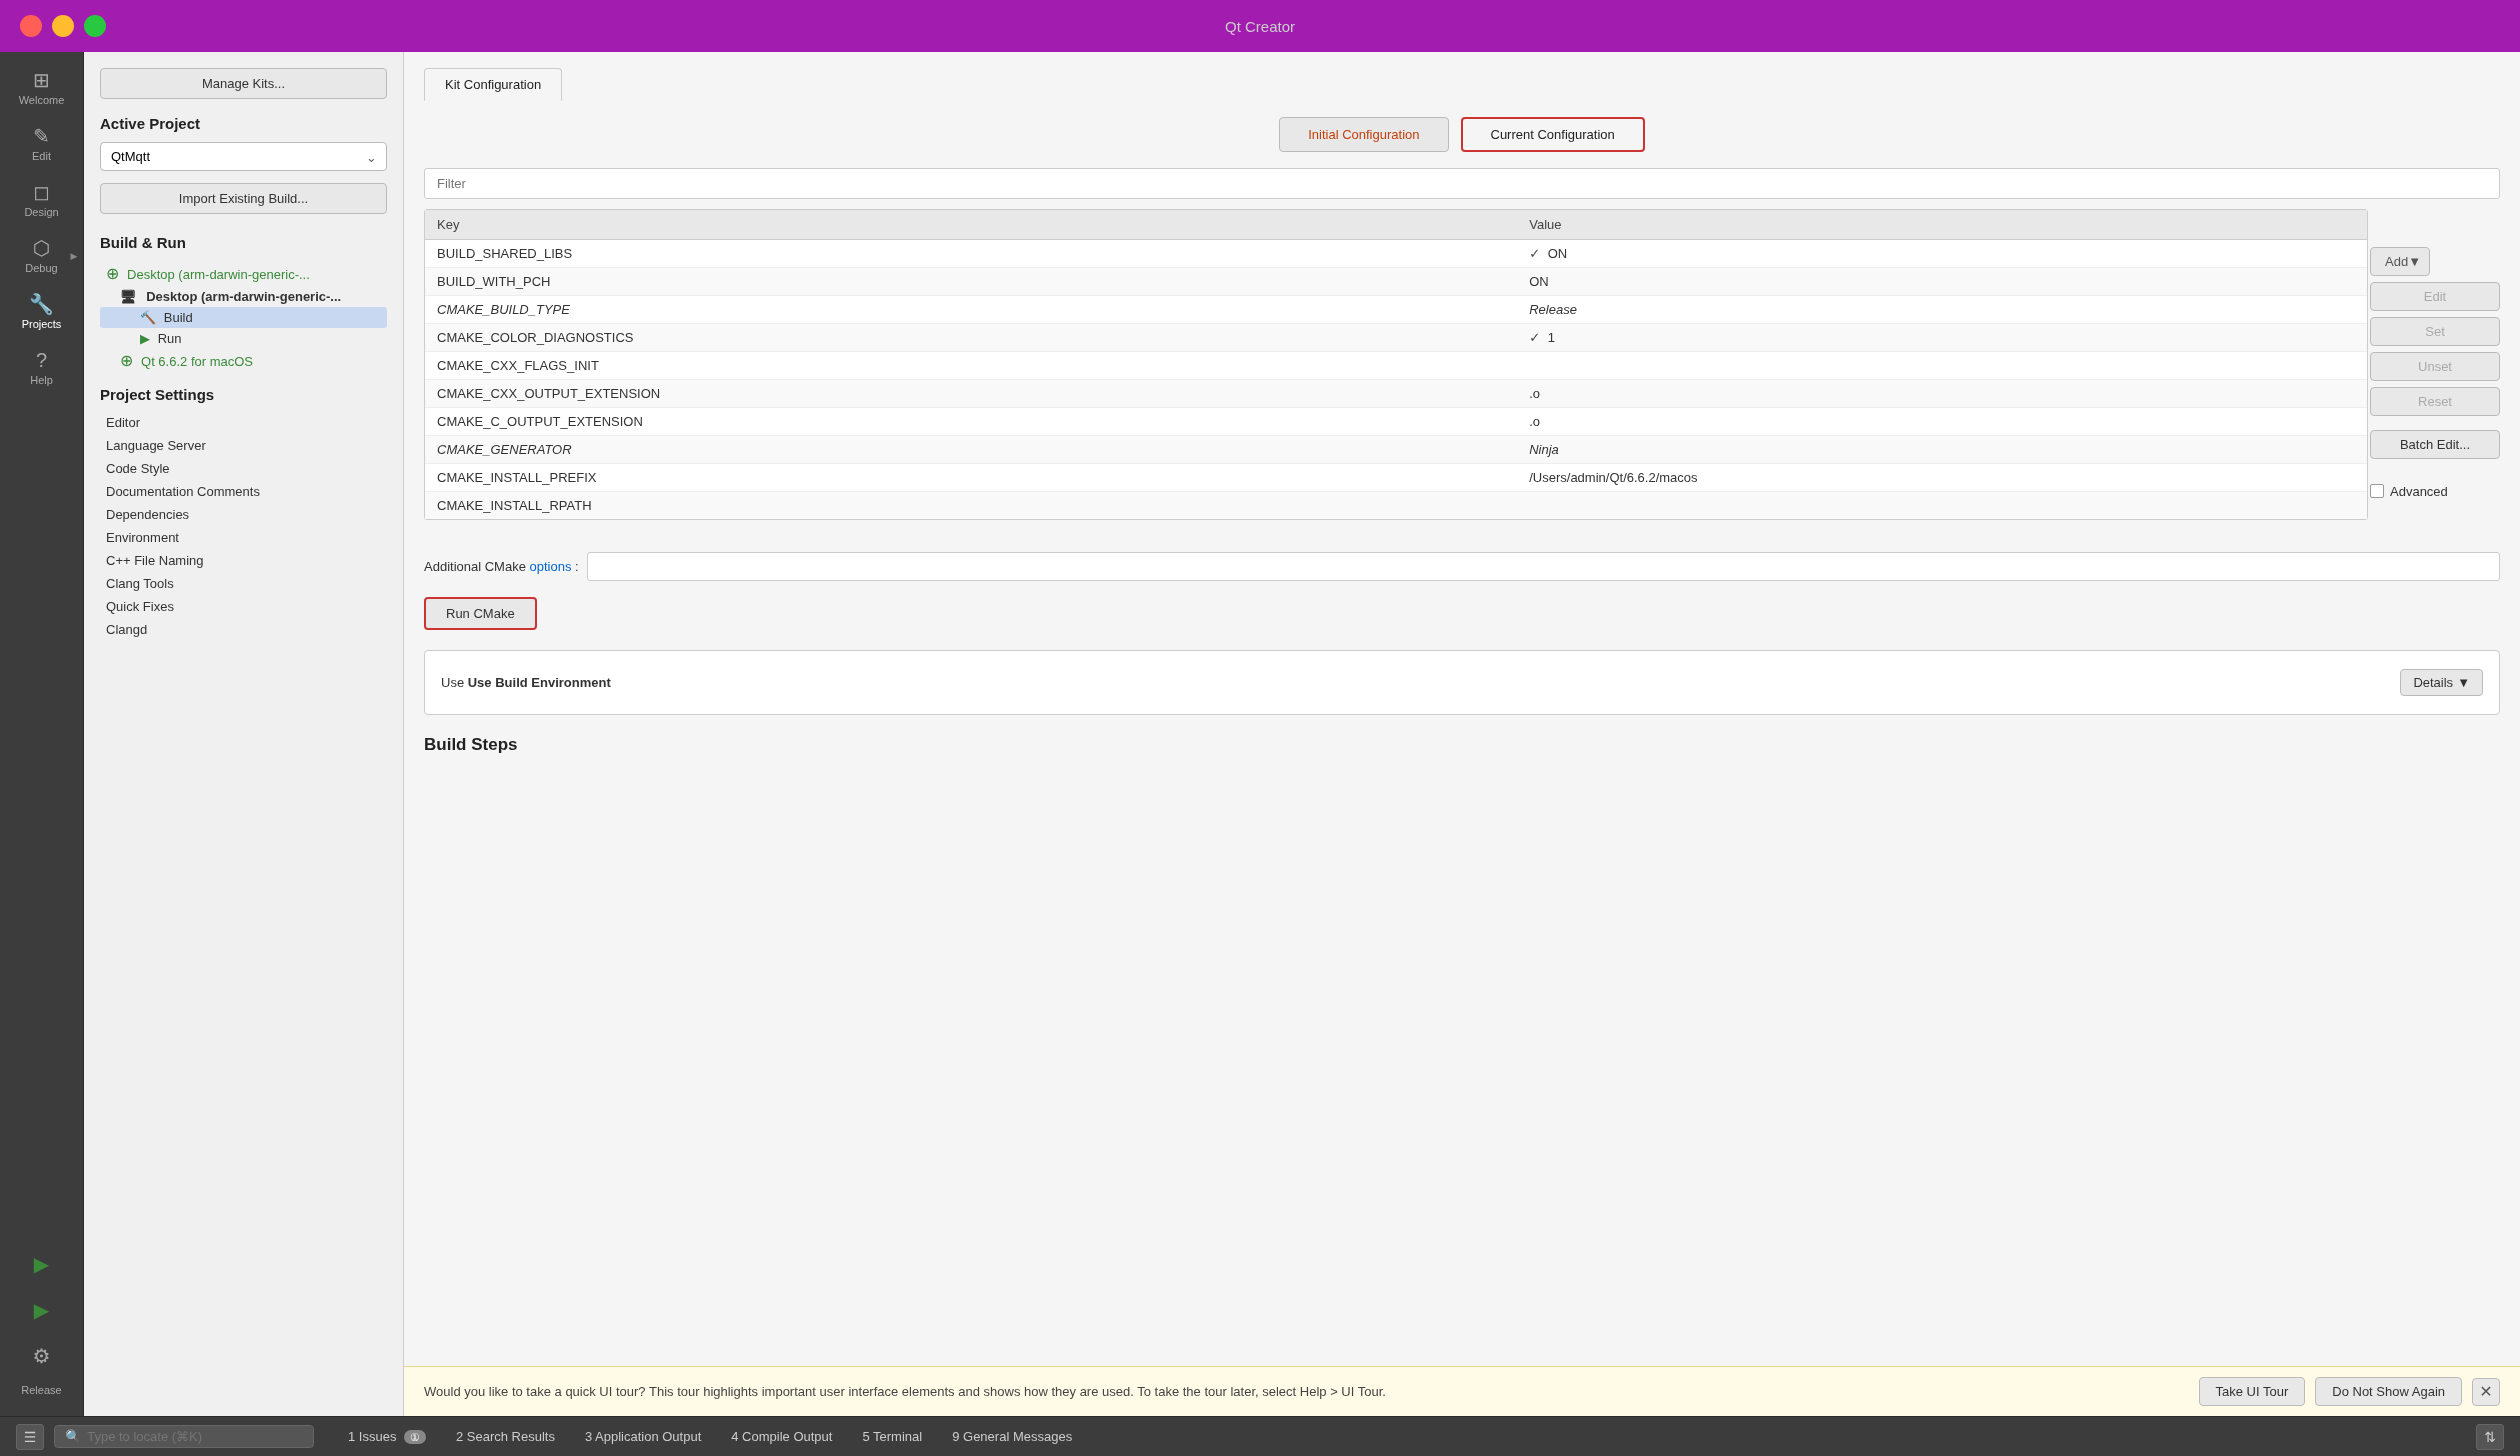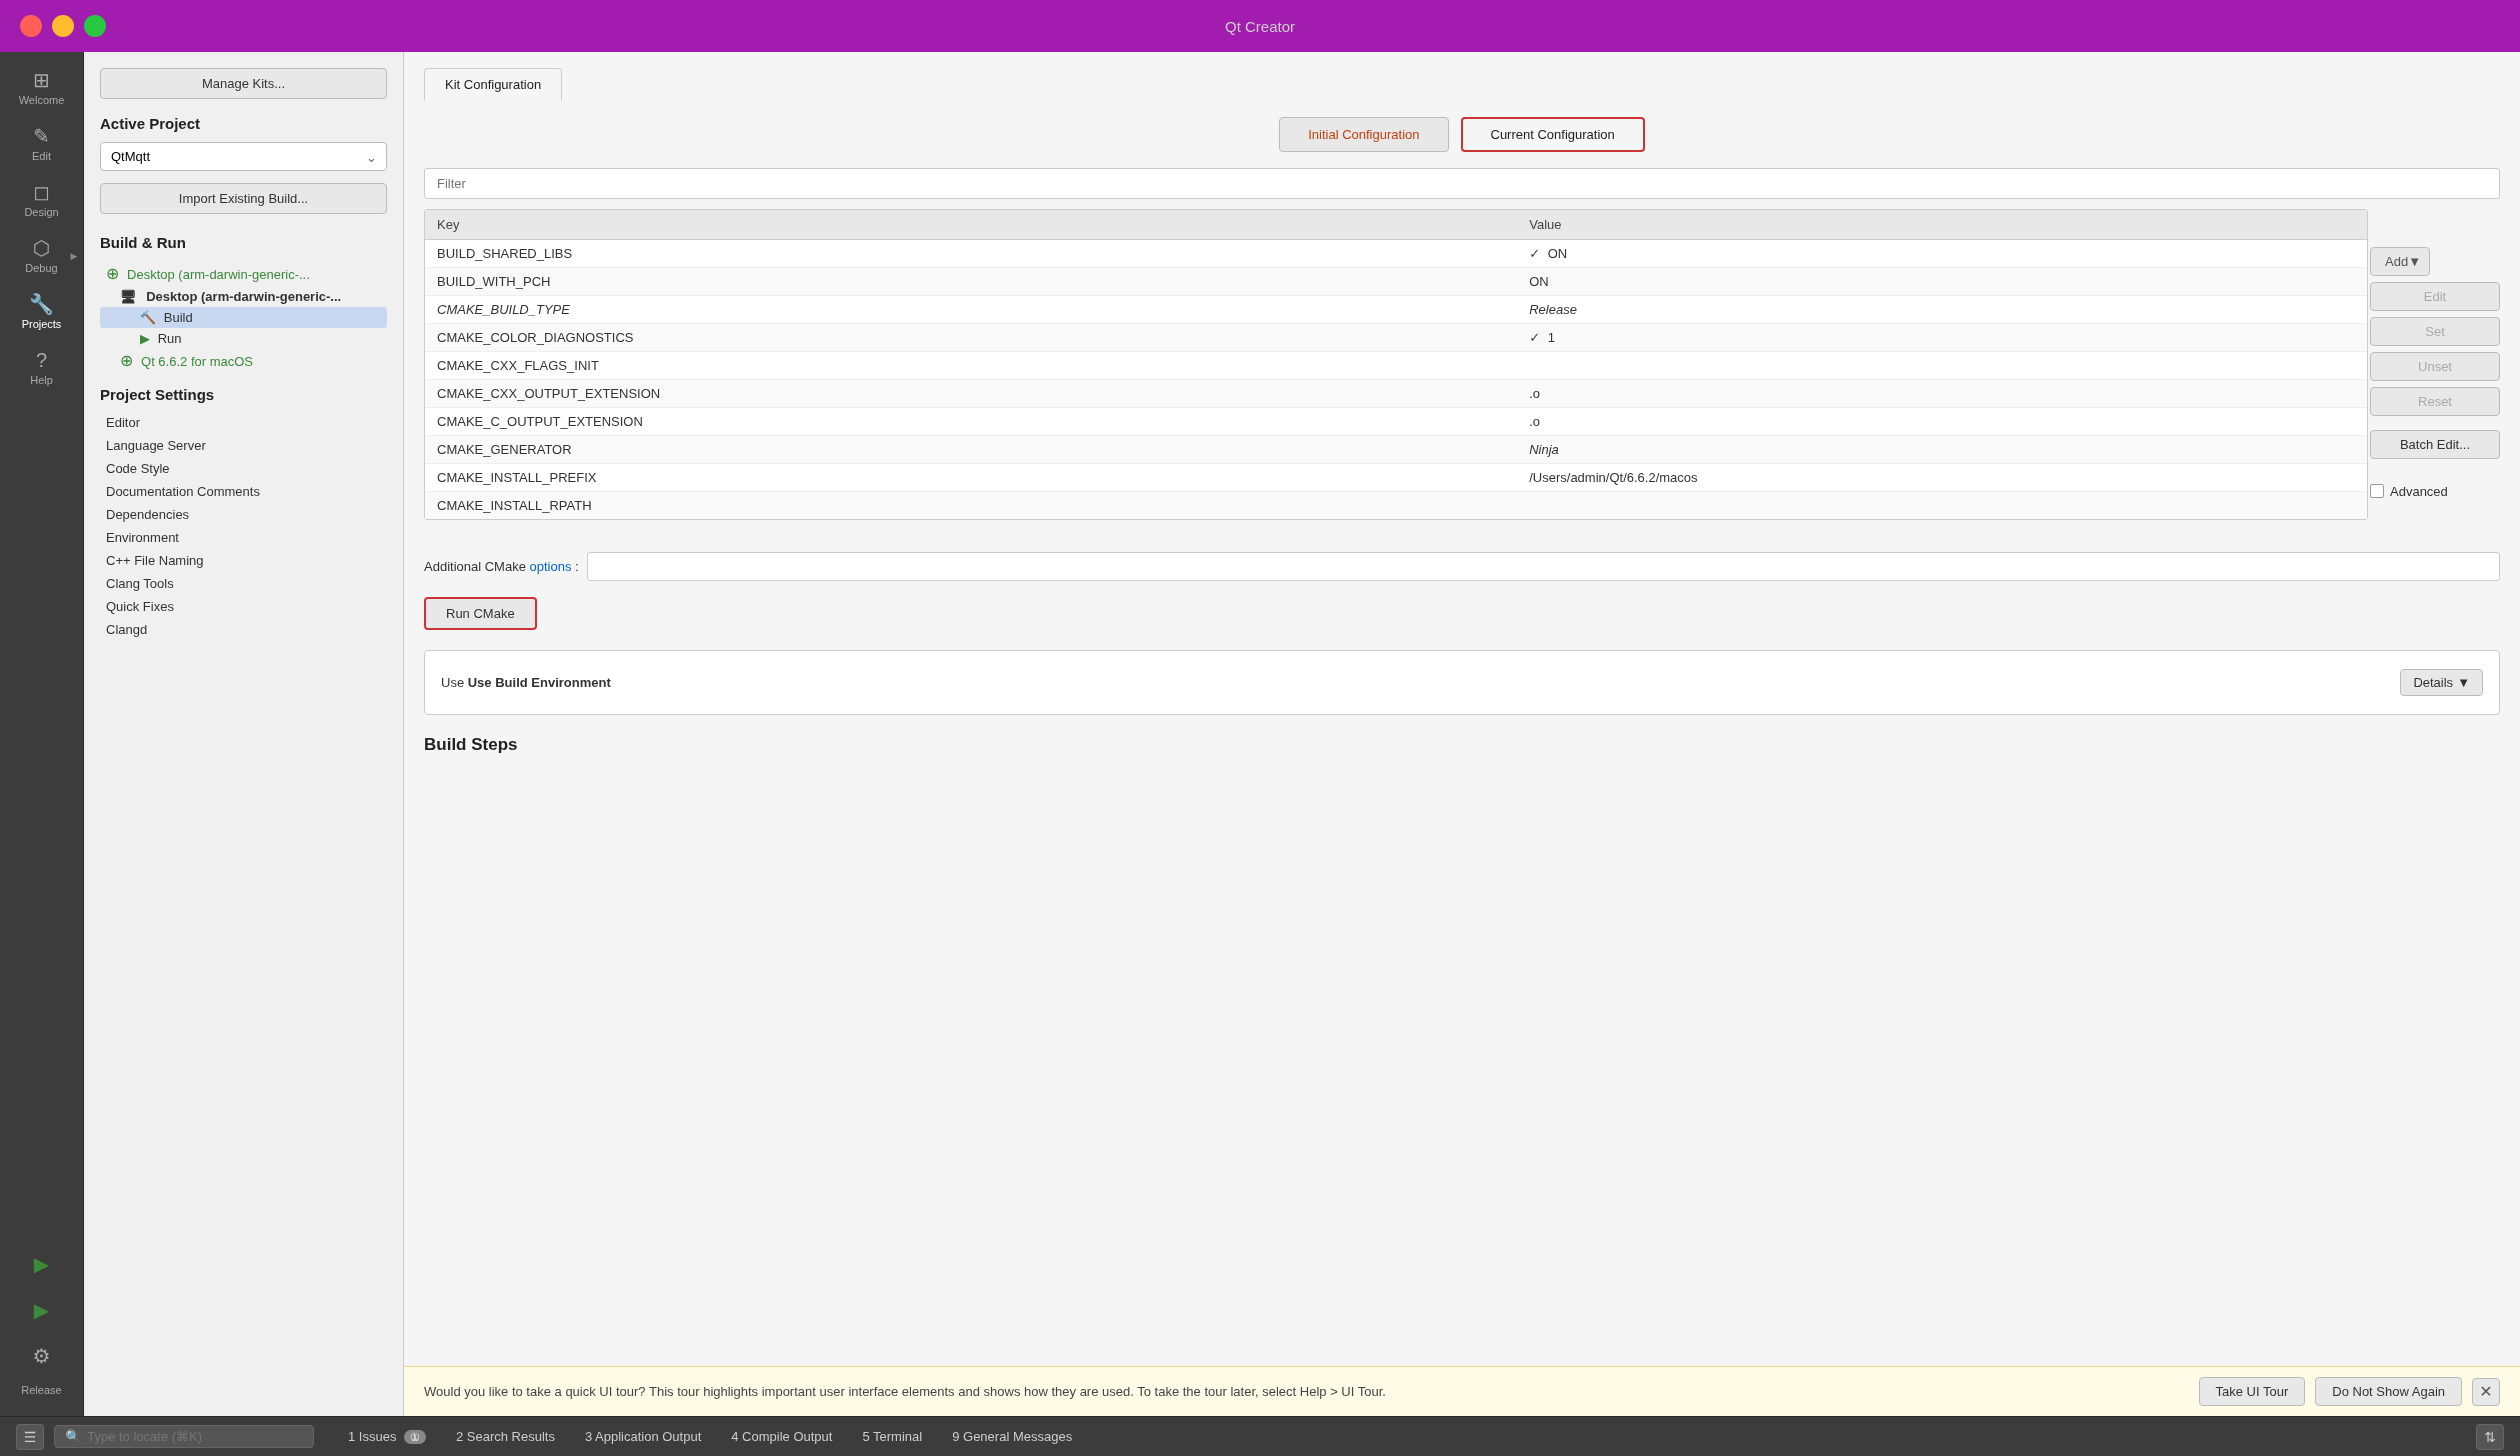--- a/index.html
+++ b/index.html
@@ -690,21 +690,21 @@
                   </tr>
                   <tr>
                     <td>CMAKE_CXX_OUTPUT_EXTENSION</td>
                     <td>.o</td>
                   </tr>
                   <tr>
                     <td>CMAKE_C_OUTPUT_EXTENSION</td>
                     <td>.o</td>
                   </tr>
                   <tr>
-                    <td style="">CMAKE_GENERATOR</td>
+                    <td style="font-style: italic;">CMAKE_GENERATOR</td>
                     <td style="font-style: italic;">Ninja</td>
                   </tr>
                   <tr>
                     <td>CMAKE_INSTALL_PREFIX</td>
                     <td>/Users/admin/Qt/6.6.2/macos</td>
                   </tr>
                   <tr>
                     <td>CMAKE_INSTALL_RPATH</td>
                     <td></td>
                   </tr>

